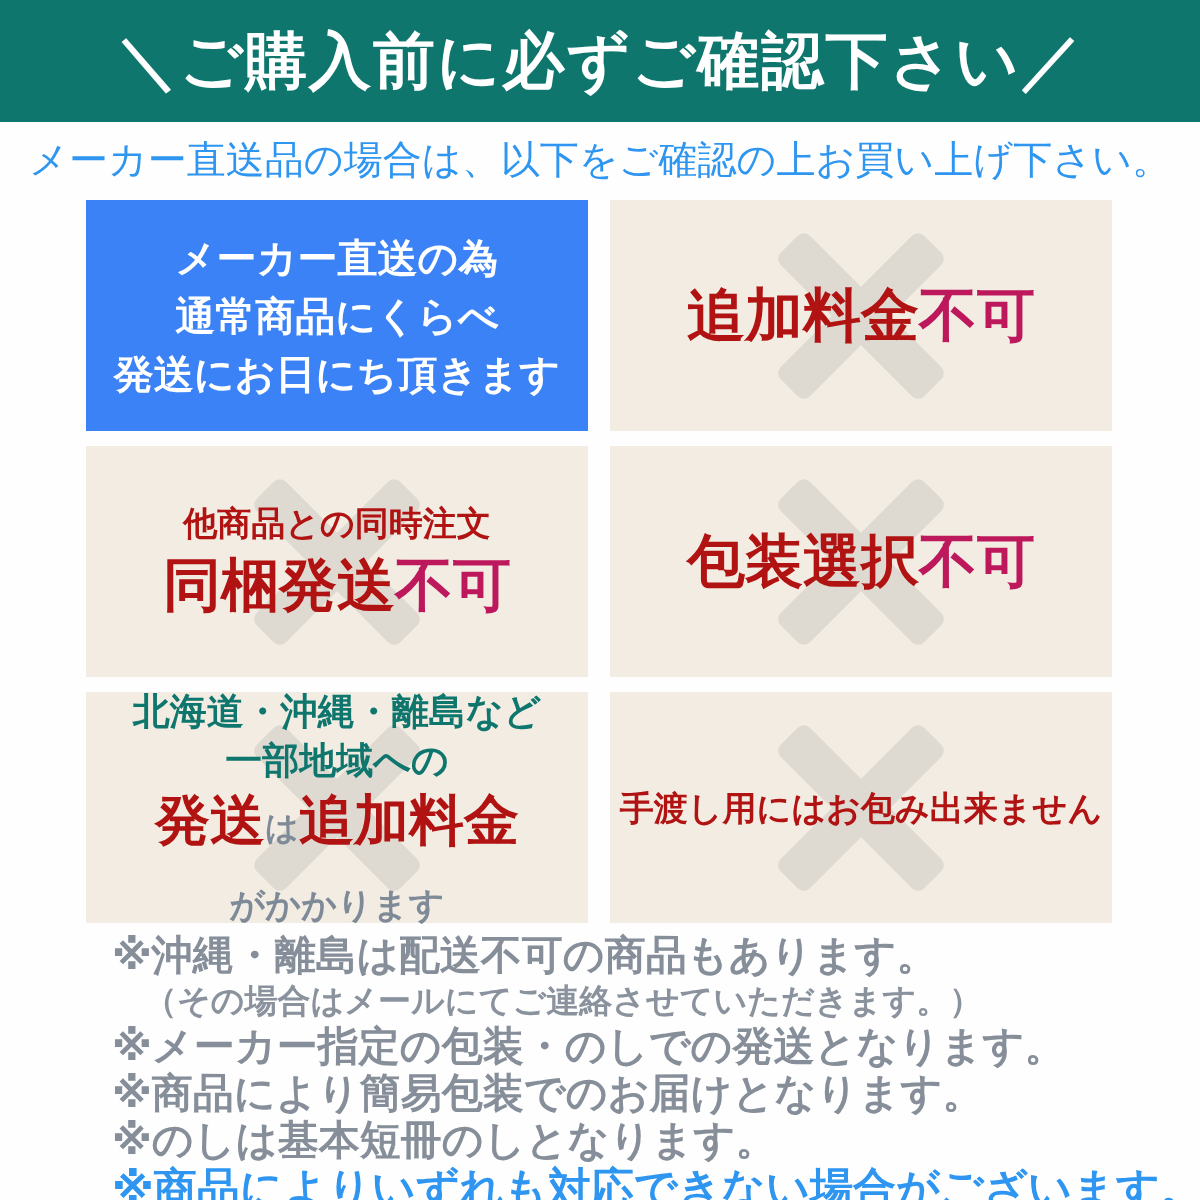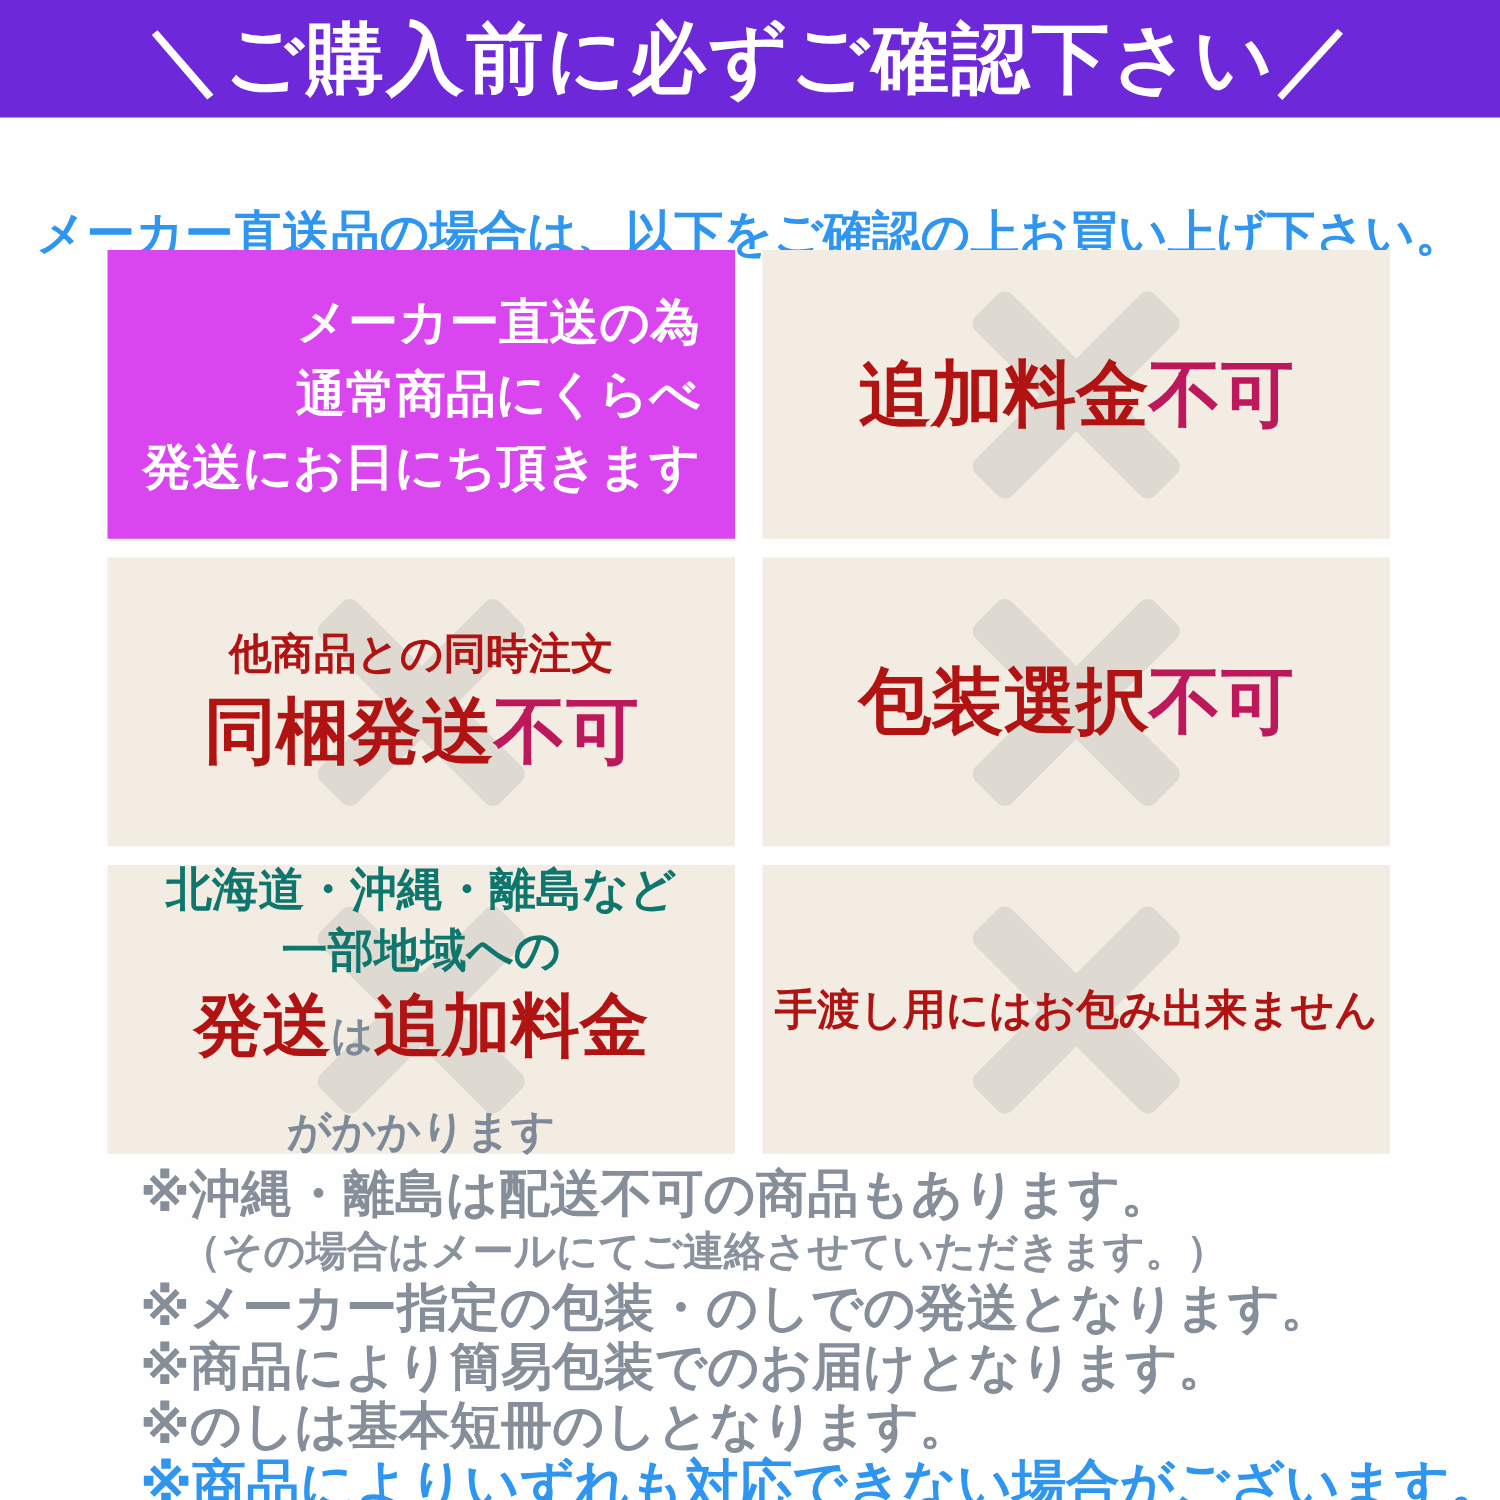--- a/index.html
+++ b/index.html
@@ -6,52 +6,52 @@
   body {
     width: 1200px; height: 1200px;
     background: #fefefe;
     font-family: "Liberation Sans", "DejaVu Sans", sans-serif;
     overflow: hidden;
   }
   #canvas { position: relative; width: 1200px; height: 1200px; }
 
   
   .header {
-    position: absolute; left: 0; top: 0; width: 1200px; height: 94px;
-    background: #6d28d9;
+    position: absolute; left: 0; top: 0; width: 1200px; height: 122px;
+    background: #0f766e;
     display: flex; align-items: center; justify-content: center;
   }
   .header .title {
     color: #ffffff; font-size: 62px; font-weight: bold;
     letter-spacing: 2px; white-space: nowrap;
   }
 
   
   .subtitle {
     position: absolute; left: 0; top: 130px; width: 1200px; height: 60px;
     display: flex; align-items: center; justify-content: center;
-    color: #2e96f0; font-size: 39px; font-weight: bold; white-space: nowrap; margin-top: 27px;
+    color: #2e96f0; font-size: 39px; font-weight: normal; white-space: nowrap;
   }
 
   
   .grid {
     position: absolute; left: 86px; top: 200px;
     display: grid;
     grid-template-columns: 502px 502px;
     grid-template-rows: 231px 231px 231px;
     column-gap: 22px; row-gap: 15px;
   }
   .box {
     position: relative;
     display: flex; flex-direction: column;
     align-items: center; justify-content: center;
     text-align: center;
   }
   .box.beige { background: #f2ece2; }
-  .box.blue  { background: #d946ef; text-align: right; }
+  .box.blue  { background: #3b82f6; }
 
   .xmark {
     position: absolute; left: 50%; top: 50%;
     width: 172px; height: 172px;
     transform: translate(-50%, -50%);
     z-index: 0;
   }
   .box .txt { position: relative; z-index: 1; }
 
   .blue-lines { color: #ffffff; font-size: 40px; font-weight: bold; line-height: 58px; }

